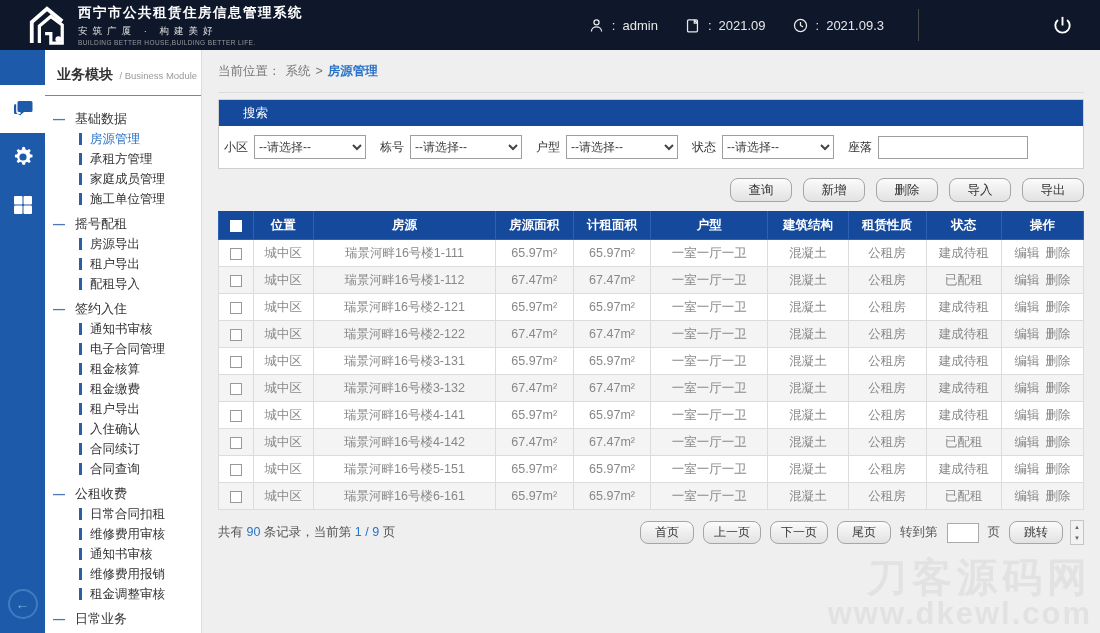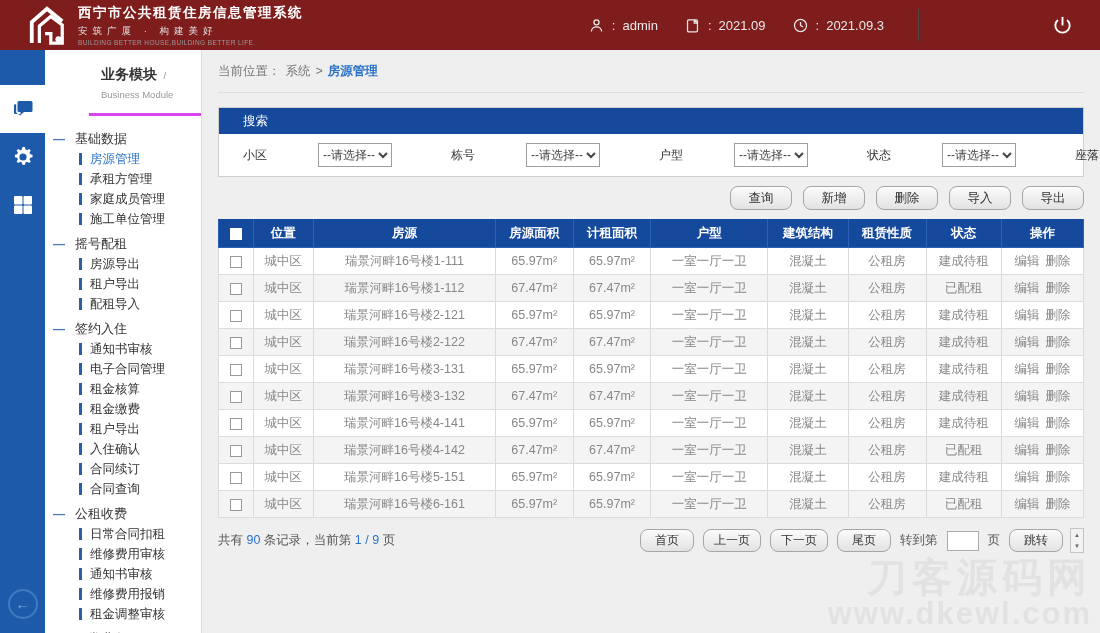--- a/index.html
+++ b/index.html
@@ -1,21 +1,21 @@
 <!DOCTYPE html>
 <html><head>
 <meta charset="utf-8">
 <style>
   * { margin:0; padding:0; box-sizing:border-box; }
   html,body { width:1100px; height:633px; overflow:hidden; }
   body { font-family:"Liberation Sans","DejaVu Sans",sans-serif; background:#efefef; }
   .app { width:1100px; height:633px; position:relative; display:flex; flex-direction:column; }
 
   
-  .topbar { height:50px; background:#7f1d1d; display:flex; align-items:center; flex:none; }
+  .topbar { height:50px; background:#0f172a; display:flex; align-items:center; flex:none; }
   .brand { display:flex; align-items:center; padding-left:26px; gap:10px; }
   .logo { width:42px; height:40px; flex:none; }
   .brand-text { display:flex; flex-direction:column; }
   .brand-title { color:#fff; font-size:13.5px; font-weight:bold; letter-spacing:1.5px; }
   .brand-sub { color:#e0e0e0; font-size:9.5px; letter-spacing:5px; margin-top:3px; }
   .brand-sub-en { color:#9a9a9a; font-size:6.5px; letter-spacing:0.4px; margin-top:1px; }
   .topbar-right { margin-left:auto; display:flex; align-items:center; }
   .top-item { color:#e8e8e8; font-size:13px; display:flex; align-items:center; gap:7px; margin-right:26px; }
   .top-item svg { width:17px; height:17px; }
   .top-divider { width:1px; height:32px; background:#4a4a4a; margin-left:8px; }
@@ -29,38 +29,38 @@
   .rail { width:45px; background:#1d5aa9; display:flex; flex-direction:column; flex:none; position:relative; }
   .rail-spacer { height:35px; flex:none; }
   .rail-item { height:48px; display:flex; align-items:center; justify-content:center; color:#fff; cursor:pointer; flex:none; }
   .rail-item svg { width:24px; height:24px; }
   .rail-item.active { background:#fff; color:#1d5aa9; }
   .rail-bottom { position:absolute; bottom:14px; width:100%; display:flex; justify-content:center; }
   .collapse-btn { width:30px; height:30px; border-radius:50%; border:2px solid #3f7cc2; background:transparent; color:#7fb0e0; font-size:14px; line-height:1; cursor:pointer; display:flex; align-items:center; justify-content:center; }
 
   
   .sidebar { width:157px; background:#fff; border-right:1px solid #ddd; flex:none; overflow:hidden; }
-  .sidebar-header { padding:15px 0 11px 12px; border-bottom:3px solid #d946ef;margin-left:44px; }
+  .sidebar-header { padding:15px 0 11px 12px; border-bottom:1px solid #d946ef; }
   .sb-title { font-size:14px; font-weight:bold; color:#333; }
   .sb-title-en { font-size:9.5px; color:#999; margin-left:2px; }
   .menu { padding-top:8px; }
   .menu-group { display:flex; align-items:center; height:20px; margin-top:5px; font-size:13px; color:#333; padding-left:8px; cursor:pointer; }
   .menu-group .dash { color:#4d79b8; font-size:12px; margin-right:10px; font-weight:bold; }
   .menu-item { display:flex; align-items:center; height:20px; padding-left:34px; font-size:12.5px; color:#333; cursor:pointer; }
   .menu-item .bar { width:3px; height:12px; background:#2a5fa5; margin-right:8px; flex:none; }
   .menu-item.active .label { color:#2a72c8; }
 
   
   .content { flex:1; position:relative; padding:0 16px; overflow:hidden; }
   .breadcrumb { height:43px; display:flex; align-items:center; font-size:12.5px; color:#777; border-bottom:1px solid #dcdcdc; gap:5px; }
   .crumb-current { color:#2a72c8; font-weight:bold; cursor:pointer; }
 
-  .search-panel { margin-top:14px; border:1px solid #cfcfcf; background:#fff; }
+  .search-panel { margin-top:6px; border:1px solid #cfcfcf; background:#fff; }
   .search-header { background:#14499c; color:#fff; font-size:12.5px; height:26px; line-height:26px; padding-left:24px; }
-  .search-body { display:flex; align-items:center; padding:9px 24px; font-size:12px; color:#333;gap:45px; }
+  .search-body { display:flex; align-items:center; padding:9px 5px; font-size:12px; color:#333; }
   .filter-label { margin-right:6px; flex:none; }
   .filter-select { width:112px; height:24px; font-size:12px; color:#444; border:1px solid #9e9e9e; margin-right:14px; background:#fff; font-family:inherit; }
   .filter-input { width:150px; height:23px; border:1px solid #9e9e9e; padding:0 4px; font-size:12px; }
 
   .toolbar { display:flex; justify-content:flex-end; gap:11px; margin:9px 0; }
   .btn { min-width:62px; height:24px; background:linear-gradient(#fbfbfb,#e2e2e2); border:1px solid #a6a6a6; border-radius:8px; font-size:12.5px; color:#333; cursor:pointer; font-family:inherit; }
 
   table.grid { width:100%; border-collapse:collapse; background:#fff; font-size:12.5px; table-layout:fixed; }
   table.grid th { background:#14499c; color:#fff; height:28px; font-weight:bold; border:1px solid #2c62b5; border-top:1px solid #14499c; }
   table.grid td { height:27px; text-align:center; color:#888; border:1px solid #dcdcdc; overflow:hidden; white-space:nowrap; }

